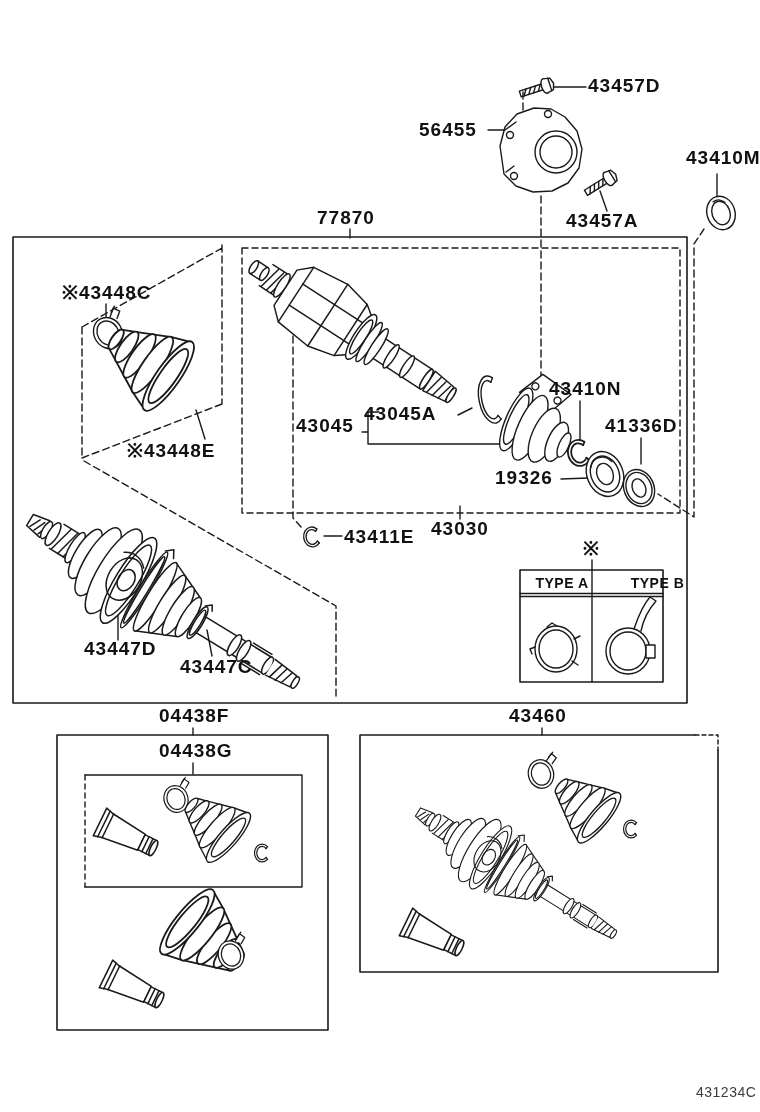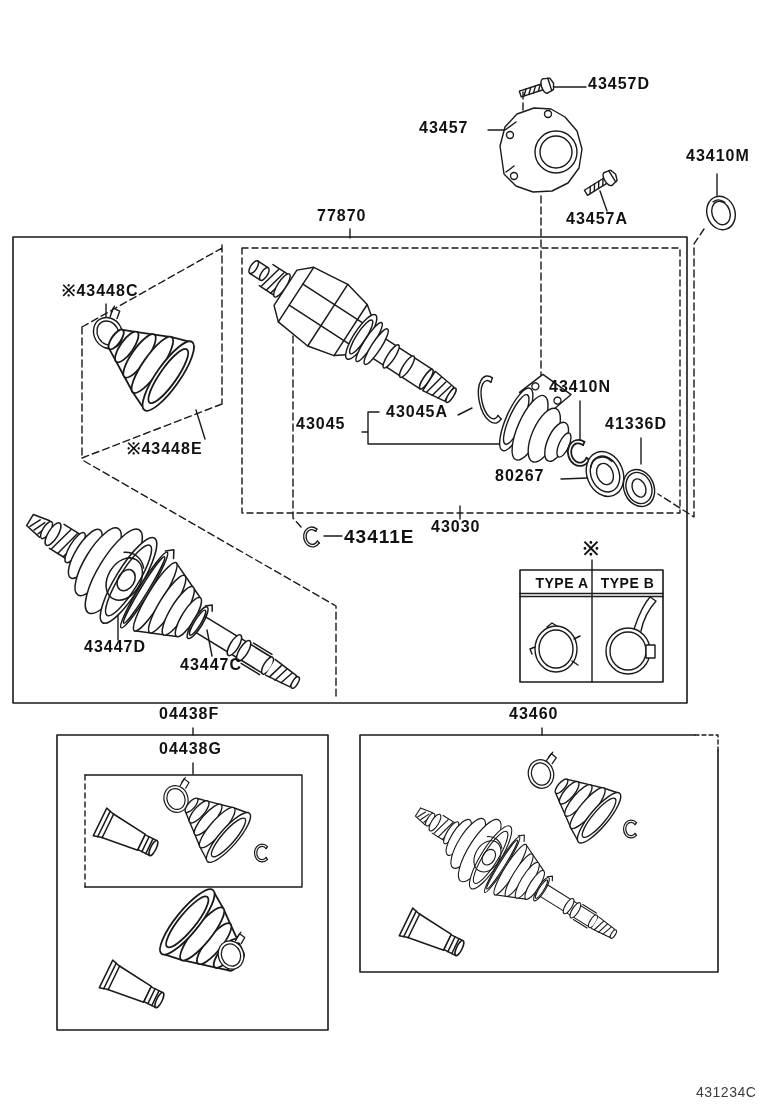--- a/index.html
+++ b/index.html
@@ -1,18 +1,18 @@
 <!DOCTYPE html>
 <html><head>
 <meta charset="utf-8">
 <style>
   html,body{margin:0;padding:0;background:#fff;}
   .stage{position:relative;width:760px;height:1112px;background:#ffffff;overflow:hidden;
          font-family:"Liberation Sans",sans-serif;}
-  .plabel{position:absolute;font-weight:bold;font-size:16px;letter-spacing:1px;
+  .plabel{position:absolute;font-weight:bold;font-size:19px;letter-spacing:1px;
           color:#111;white-space:nowrap;line-height:1;}
   .plabel.small{font-size:19px;text-align:right;}
   .plabel.type{font-size:14px;letter-spacing:0.5px;text-align:center;}
   .plabel.note{font-size:19px;letter-spacing:0;}
   .code{position:absolute;font-size:14px;color:#3c3c3c;letter-spacing:0.5px;
         font-weight:normal;white-space:nowrap;text-align:center;}
   svg{position:absolute;left:0;top:0;}
 </style>
 </head>
 <body>
@@ -256,38 +256,38 @@
   <use href="#tube" transform="translate(106,974) rotate(26) scale(1.1)"></use>
 
   <use href="#clampscrew" transform="translate(541,774) rotate(-15) scale(0.9)"></use>
   <use href="#boot" transform="translate(560,785) rotate(40) scale(1.0)"></use>
   <use href="#snapring" transform="translate(631,829) rotate(0) scale(0.85)"></use>
   <use href="#outboard" transform="translate(418,812) rotate(32) scale(0.8)"></use>
   <use href="#tube" transform="translate(406,922) rotate(26) scale(1.1)"></use>
 </svg>
 
   <div class="plabel" style="left:588px;top:76px">43457D</div>
-  <div class="plabel" style="left:419px;top:120px">43457</div>
+  <div class="plabel" style="left:419px;top:120px">56455</div>
   <div class="plabel" style="left:566px;top:211px">43457A</div>
   <div class="plabel" style="left:686px;top:148px">43410M</div>
   <div class="plabel" style="left:317px;top:208px">77870</div>
   <div class="plabel" style="left:62px;top:283px">※43448C</div>
   <div class="plabel" style="left:127px;top:441px">※43448E</div>
-  <div class="plabel" style="left:386px;top:404px">43045A</div>
+  <div class="plabel" style="left:364px;top:404px">43045A</div>
   <div class="plabel" style="left:296px;top:416px">43045</div>
   <div class="plabel" style="left:549px;top:379px">43410N</div>
   <div class="plabel" style="left:605px;top:416px">41336D</div>
-  <div class="plabel" style="left:495px;top:468px">80267</div>
+  <div class="plabel" style="left:495px;top:468px">19326</div>
   <div class="plabel small" style="left:344px;top:527px">43411E</div>
   <div class="plabel" style="left:431px;top:519px">43030</div>
   <div class="plabel" style="left:84px;top:639px">43447D</div>
   <div class="plabel" style="left:180px;top:657px">43447C</div>
   <div class="plabel" style="left:159px;top:706px">04438F</div>
   <div class="plabel" style="left:159px;top:741px">04438G</div>
   <div class="plabel" style="left:509px;top:706px">43460</div>
 
   <div class="plabel note" style="left:583px;top:539px">※</div>
   <div class="plabel type" style="left:521px;top:576px;width:82px">TYPE A</div>
-  <div class="plabel type" style="left:593px;top:576px;width:69px">TYPE B</div>
+  <div class="plabel type" style="left:623px;top:576px;width:69px">TYPE B</div>
 
   <div class="code" style="left:696px;top:1084px">431234C</div>
 
 </div>
 
 </body></html>

